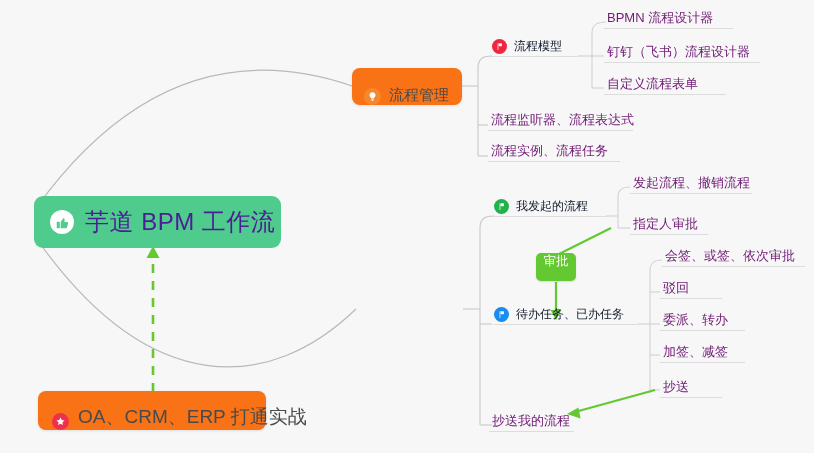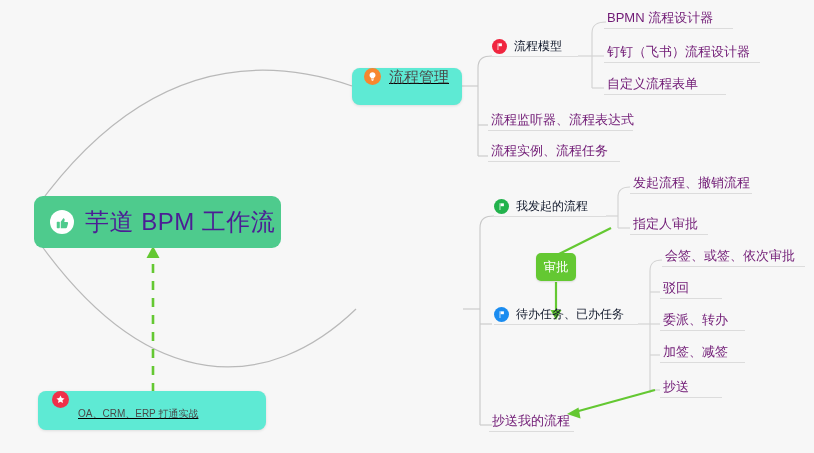--- a/index.html
+++ b/index.html
@@ -8,27 +8,26 @@
     background:#f7f7f7;
     font-family:"Liberation Sans","DejaVu Sans",sans-serif;
     overflow:hidden;
   }
   #canvas{position:relative;width:814px;height:453px;}
   #edges{position:absolute;left:0;top:0;width:814px;height:453px;}
 
   
   .card{
     position:absolute;
-    display:flex;align-items:flex-start;
-    background:#5eead4;
+    display:flex;align-items:flex-end;
+    background:#f97316;
     border-radius:8px;
     box-shadow:0 1px 3px rgba(0,0,0,.10),0 0 1px rgba(0,0,0,.06);
     box-sizing:border-box;
     white-space:nowrap;
-    text-decoration:underline;
   }
   .root{
     position:absolute;
     display:flex;align-items:center;
     background:#4ecb8d;
     border-radius:9px;
     box-sizing:border-box;
     white-space:nowrap;
     color:#ffffff;
   }
@@ -51,21 +50,21 @@
   
   .ic{
     flex:0 0 auto;display:inline-flex;align-items:center;justify-content:center;
     border-radius:50%;
   }
   .ic svg{display:block;}
 
   
   .badge{
     position:absolute;
-    display:flex;align-items:center;justify-content:center;
+    display:flex;justify-content:center;
     background:#64c832;
     border-radius:5px;
     color:#fff;font-size:12.5px;
     box-shadow:0 1px 2px rgba(0,0,0,.12);
     white-space:nowrap;
   }
 </style>
 </head>
 <body>
 
@@ -235,16 +234,16 @@
   <div class="badge" style="left:536px;top:253px;width:40px;height:28px;">
     <span>审批</span>
   </div>
 
   <div class="card" style="left:38px;top:391px;width:228px;height:39px;padding:0 14px;">
     <span class="ic" style="width:17px;height:17px;background:#f0304a;margin-right:9px;">
       <svg width="11" height="11" viewBox="0 0 24 24" fill="#ffffff">
         <path d="M12 3.2l2.7 5.6 6.1.8-4.5 4.2 1.1 6.1L12 17l-5.4 2.9 1.1-6.1-4.5-4.2 6.1-.8z"></path>
       </svg>
     </span>
-    <span class="label" style="font-size:10px;color:#4a4a4a;margin-top:16px;">OA、CRM、ERP 打通实战</span>
+    <span class="label" style="font-size:19px;color:#4a4a4a;margin-top:16px;">OA、CRM、ERP 打通实战</span>
   </div>
 
 </div>
 
 </body></html>

